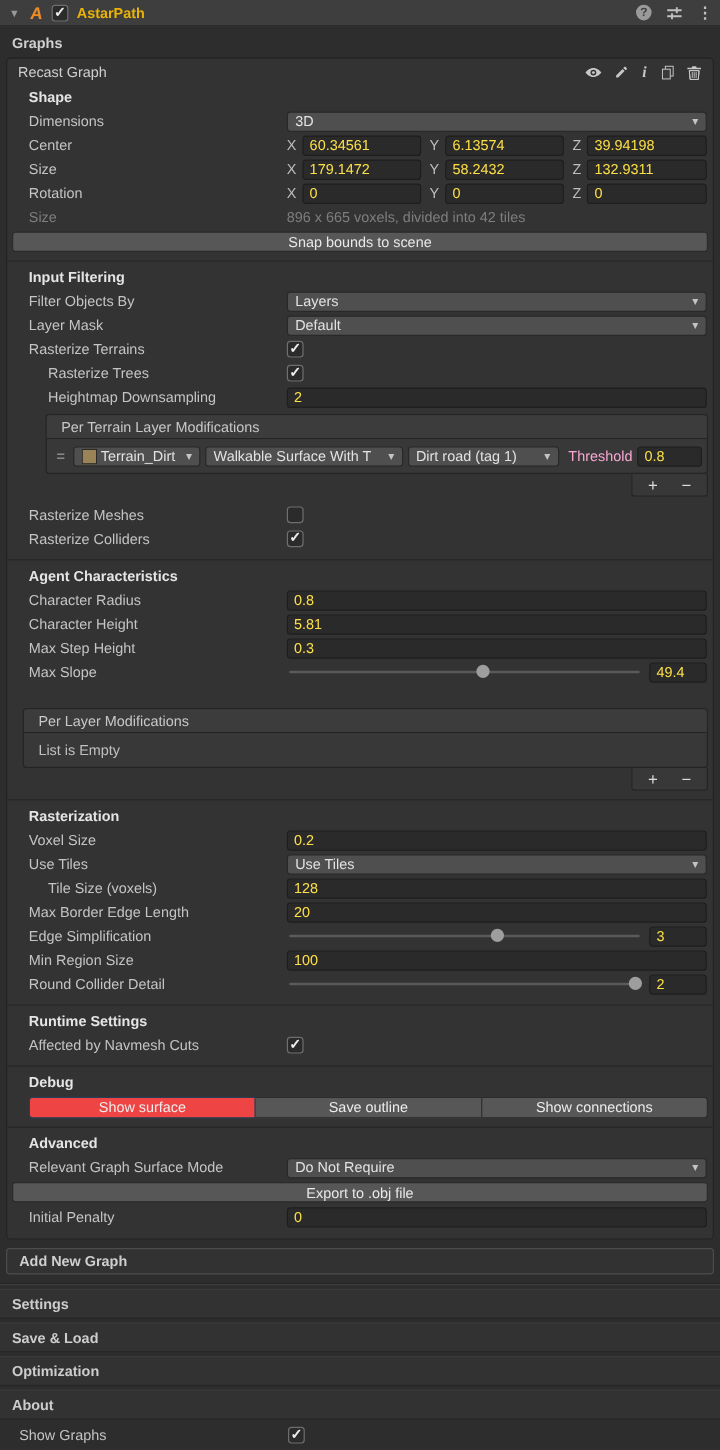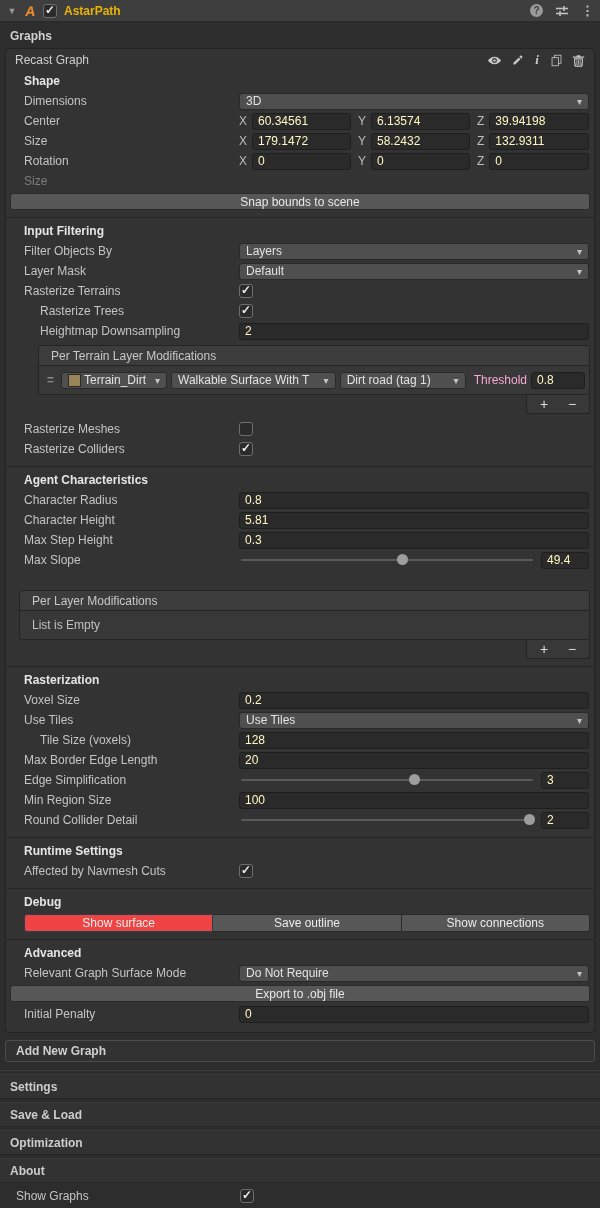--- a/index.html
+++ b/index.html
@@ -36,21 +36,21 @@
 
   .heading{height:20px;line-height:20px;padding-left:18px;font-weight:bold;color:#e5e5e5}
   .sep{height:1px;background:#262626;margin:7px 0 3px 0}
 
   .row{height:20px;display:flex;align-items:center;padding:0 5px 0 18px}
   .lbl{width:215px;flex-shrink:0;color:#c4c4c4;white-space:nowrap;overflow:hidden}
   .lbl.ind{padding-left:16px}
   .lbl.dis{color:#7e7e7e}
   .ctrl{flex:1;display:flex;align-items:center;min-width:0}
 
-  .field{background:#2a2a2a;border:1px solid #1e1e1e;border-radius:3px;height:17px;padding:0 5px;color:#fef9c3;display:flex;align-items:center;flex:1;min-width:0;white-space:nowrap;overflow:hidden}
+  .field{background:#2a2a2a;border:1px solid #1e1e1e;border-radius:3px;height:17px;padding:0 5px;color:#fde047;display:flex;align-items:center;flex:1;min-width:0;white-space:nowrap;overflow:hidden}
   .dd{background:#4f4f4f;border:1px solid #292929;border-radius:3px;height:17px;padding:0 6px;color:#e2e2e2;display:flex;align-items:center;flex:1;min-width:0;cursor:default}
   .dd .txt{flex:1;white-space:nowrap;overflow:hidden}
   .dd .arr{color:#c4c4c4;font-size:10px;margin-left:4px;flex-shrink:0}
 
   .vec{flex:1;display:flex;gap:7px;min-width:0}
   .axis{flex:1;display:flex;align-items:center;gap:5px;min-width:0}
   .axis .ax{color:#bdbdbd}
 
   .btn{background:#575757;border:1px solid #2b2b2b;border-radius:3px;height:17px;display:flex;align-items:center;justify-content:center;color:#e8e8e8;cursor:default}
   .wide{margin:2px 4px 0 4px}
@@ -207,20 +207,23 @@
       <span class="axis">
             <span class="ax">Z</span>
             <span class="field">0</span>
           </span>
     </span>
       </span>
   </div>
 
   <div class="row">
     <span class="lbl dis">Size</span>
+    <span class="ctrl">
+        <span class="infotext nowrap">896 x 665 voxels, divided into 42 tiles</span>
+      </span>
   </div>
 
   <div class="btn wide">Snap bounds to scene</div>
 
   <div class="sep"></div>
   <div class="heading">Input Filtering</div>
 
   <div class="row">
     <span class="lbl">Filter Objects By</span>
     <span class="ctrl">

